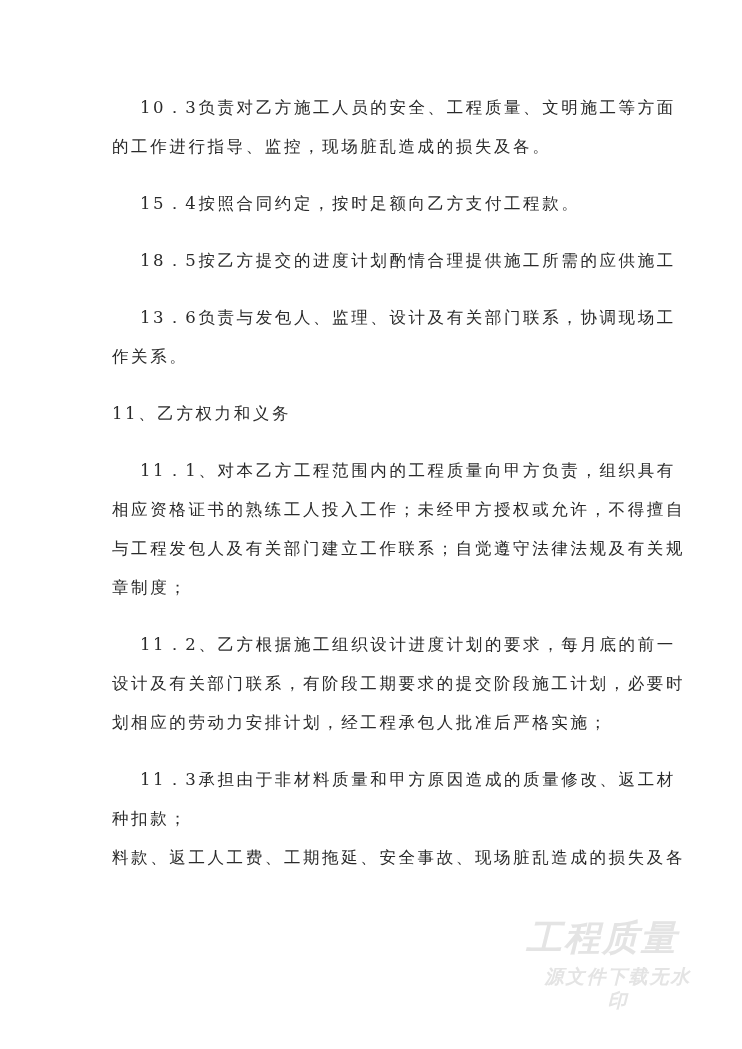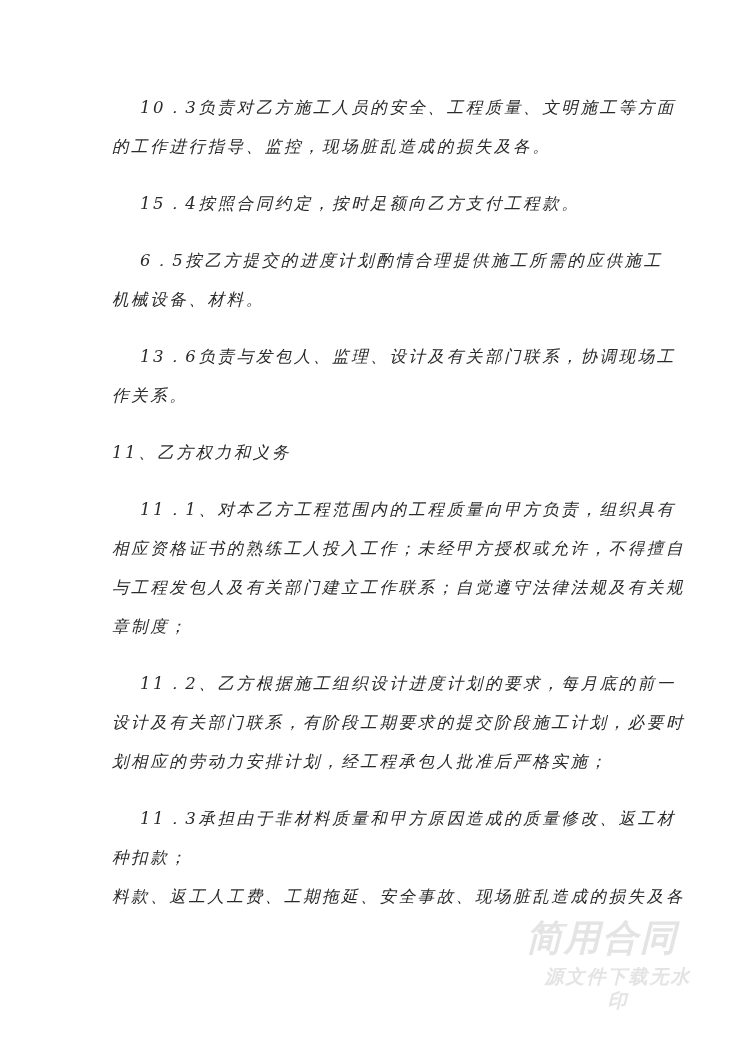--- a/index.html
+++ b/index.html
@@ -22,21 +22,20 @@
       width: 520px;
     }
     .para {
       font-size: 16.5px;
       line-height: 39px;
       letter-spacing: 2.6px;
       margin: 0 0 18px 0;
       text-indent: 28px;
       text-align: justify;
       word-break: break-all;
-      font-style: italic;
     }
     .para.heading {
       text-indent: 0;
     }
     .line {
       display: block;
       white-space: nowrap;
     }
     .watermark {
       position: absolute;
@@ -71,22 +70,21 @@
   <p class="para">
     <span class="line">10．3负责对乙方施工人员的安全、工程质量、文明施工等方面</span>
     <span class="line" style="margin-left:-28px">的工作进行指导、监控，现场脏乱造成的损失及各。</span>
   </p>
 
   <p class="para">
     <span class="line">15．4按照合同约定，按时足额向乙方支付工程款。</span>
   </p>
 
   <p class="para">
-    <span class="line">6．5按乙方提交的进度计划酌情合理提供施工所需的应供施工</span>
-    <span class="line" style="margin-left:-28px">机械设备、材料。</span>
+    <span class="line">18．5按乙方提交的进度计划酌情合理提供施工所需的应供施工</span>
   </p>
 
   <p class="para">
     <span class="line">13．6负责与发包人、监理、设计及有关部门联系，协调现场工</span>
     <span class="line" style="margin-left:-28px">作关系。</span>
   </p>
 
   <p class="para heading">
     <span class="line">11、乙方权力和义务</span>
   </p>
@@ -106,15 +104,15 @@
 
   <p class="para">
     <span class="line">11．3承担由于非材料质量和甲方原因造成的质量修改、返工材</span>
     <span class="line" style="margin-left:-28px">种扣款；</span>
     <span class="line" style="margin-left:-28px">料款、返工人工费、工期拖延、安全事故、现场脏乱造成的损失及各</span>
   </p>
 
 </div>
 
 <div class="watermark">
-  <div class="wm-title">简用合同</div>
+  <div class="wm-title">工程质量</div>
   <div class="wm-sub">源文件下载无水印</div>
 </div>
 
 </body></html>

